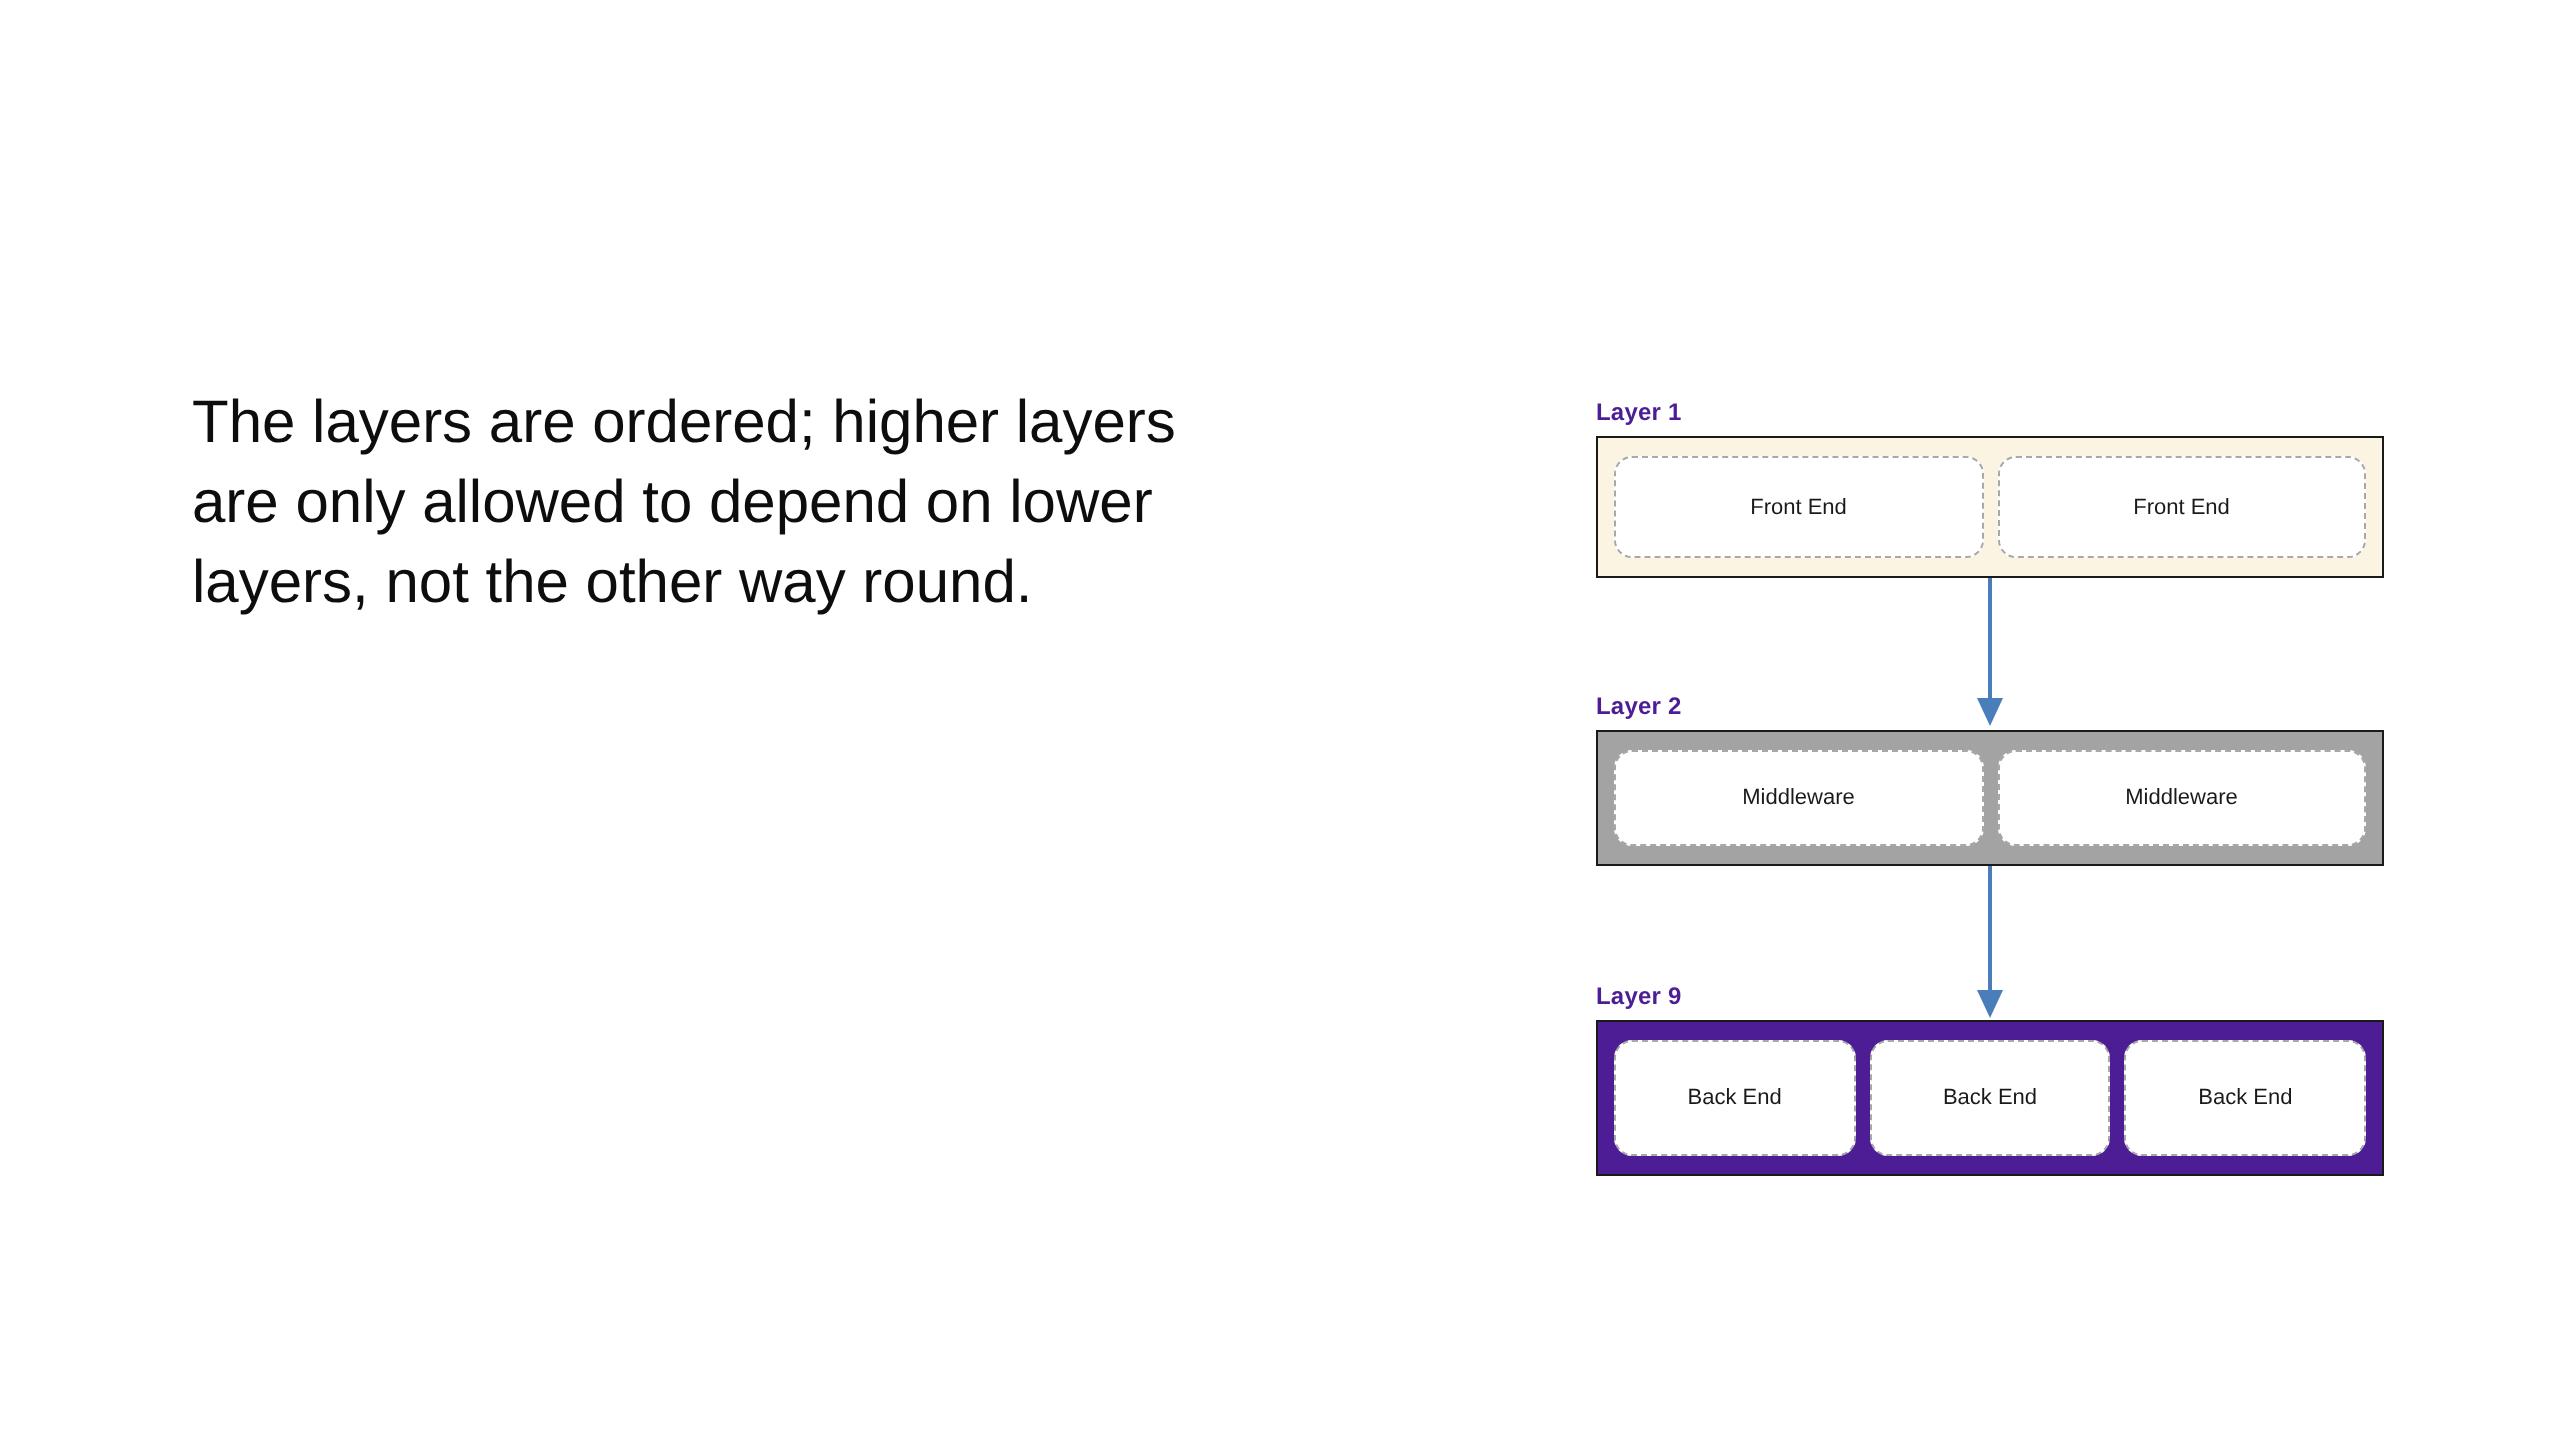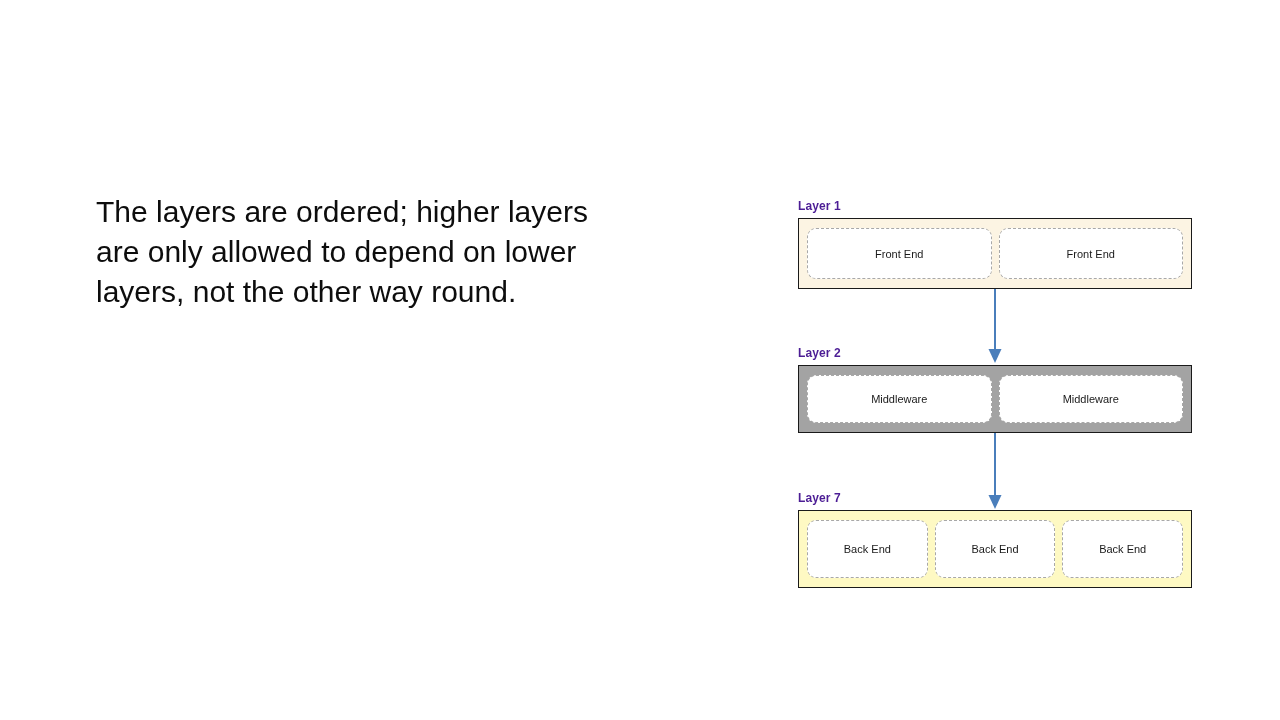--- a/index.html
+++ b/index.html
@@ -171,22 +171,22 @@
     </div>
 
     <div class="connector" id="connector-2">
       <svg viewBox="0 0 28 78" preserveAspectRatio="none" aria-hidden="true">
         <line x1="14" y1="0" x2="14" y2="64" stroke="#4A7EBB" stroke-width="2"></line>
         <polygon points="14,76 7.5,62 20.5,62" fill="#4A7EBB"></polygon>
       </svg>
     </div>
 
     <div class="layer-block" id="layer-3-block">
-      <div class="layer-label" id="layer-3-label">Layer 7</div>
-      <div class="layer-box" id="layer-3-box" style="background:#fef9c3;">
+      <div class="layer-label" id="layer-3-label">Layer 9</div>
+      <div class="layer-box" id="layer-3-box" style="background:#4c1d95;">
         <div class="node">Back End</div>
         <div class="node">Back End</div>
         <div class="node">Back End</div>
       </div>
     </div>
 
   </div>
 </div>
 
 </body></html>

